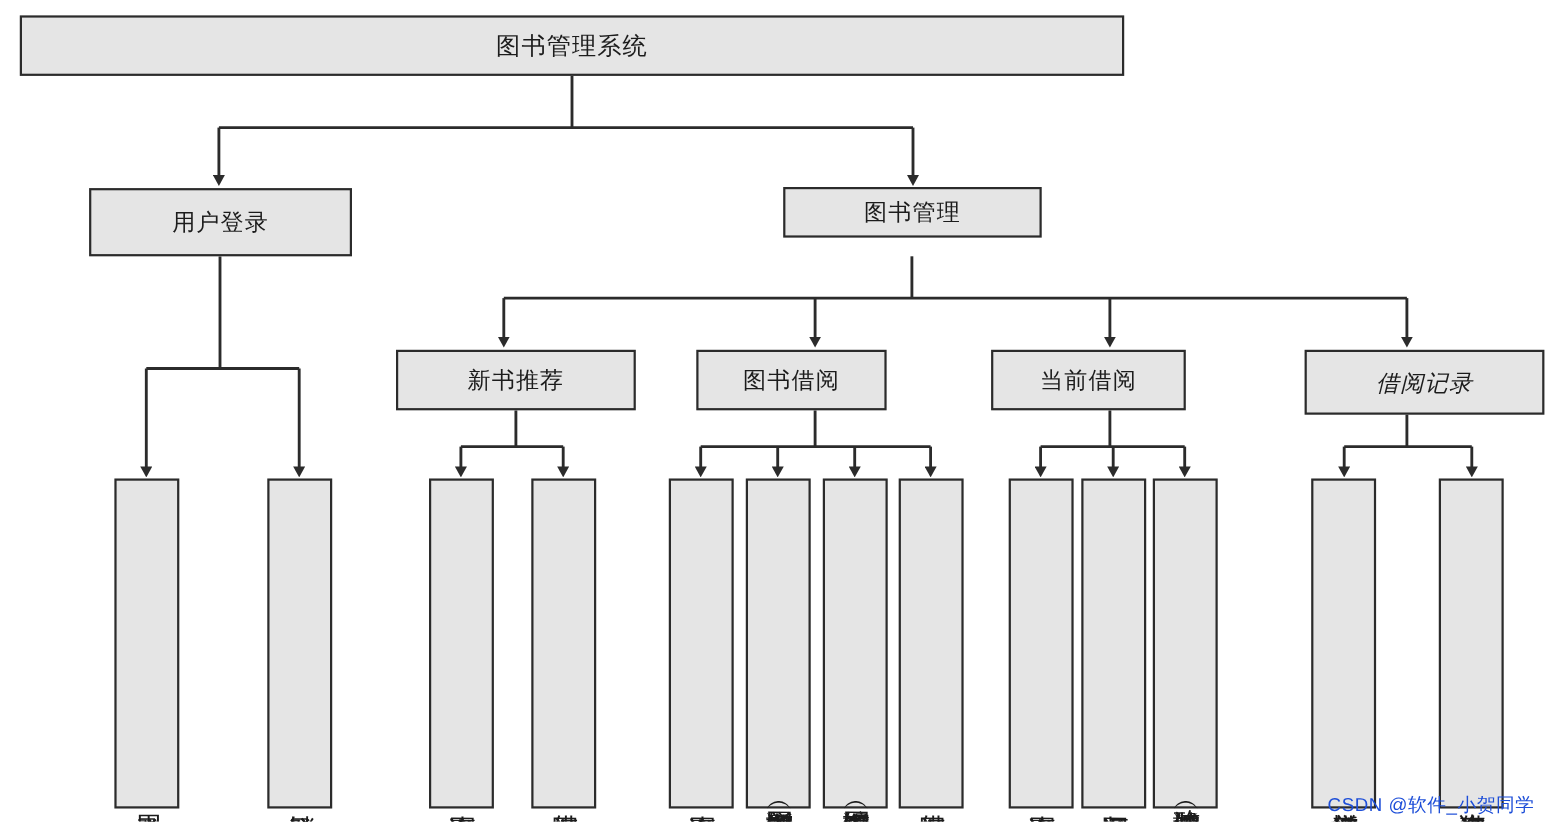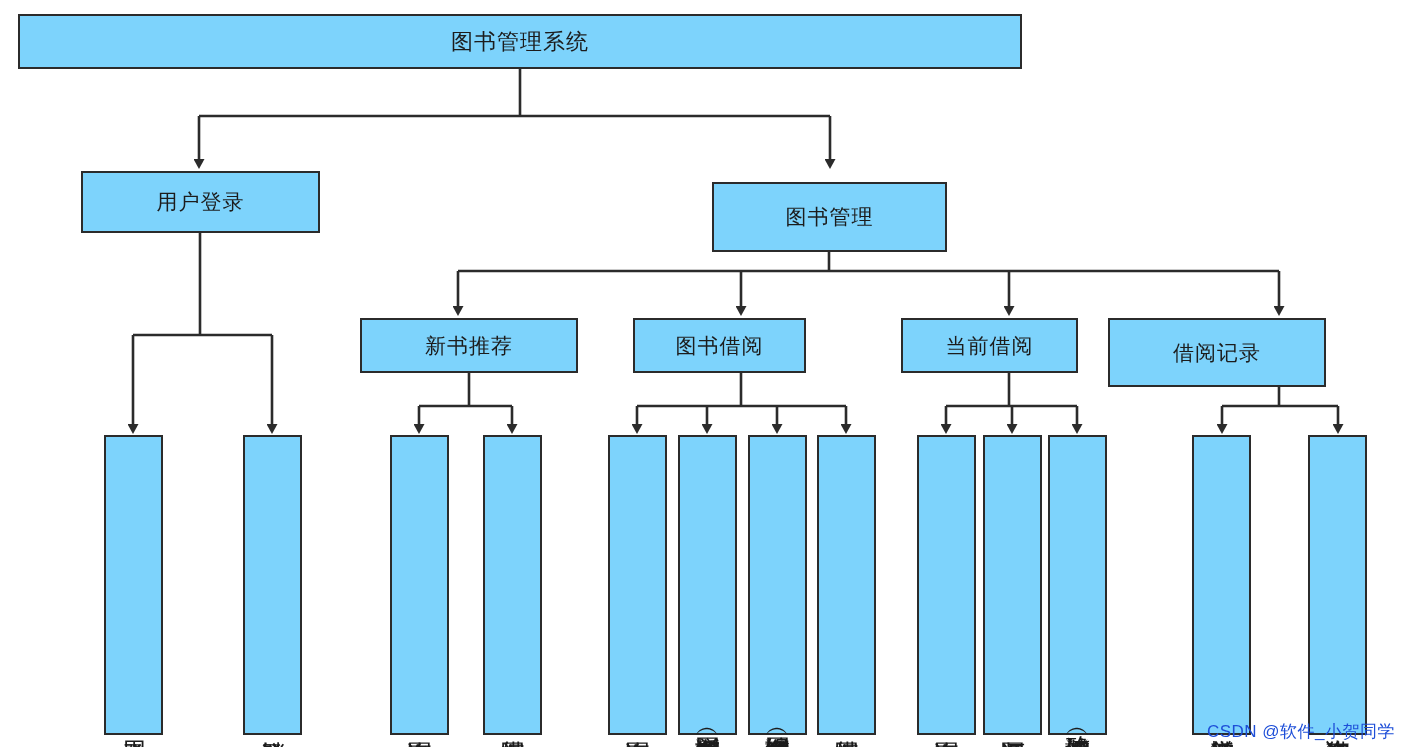--- a/index.html
+++ b/index.html
@@ -3,21 +3,21 @@
 <meta charset="utf-8">
 <title>图书管理系统 功能结构图</title>
 <style>
   html,body{margin:0;padding:0;background:#ffffff;}
   body{width:1405px;height:747px;font-family:"Liberation Sans","DejaVu Sans",sans-serif;}
   #diagram-root{position:relative;width:1405px;height:747px;overflow:hidden;background:#fff;}
   #wires{position:absolute;left:0;top:0;width:1405px;height:747px;}
   .node{
     position:absolute;
     box-sizing:border-box;
-    background:#7dd3fc;
+    background:#e5e5e5;
     border:2px solid #2b2b2b;
     display:flex;
     align-items:center;
     justify-content:center;
     color:#1c1c1c;
   }
   .node.h-node{font-size:21px;letter-spacing:1px;}
   .node.root-node{font-size:22px;letter-spacing:1px;}
   .node.v-node{
     align-items:flex-end;
@@ -100,34 +100,34 @@
     </g>
   </svg>
 
   <div class="node root-node" style="left:18px;top:14px;width:1004px;height:55px;">
     <span>图书管理系统</span>
   </div>
 
   <div class="node h-node" style="left:81px;top:171px;width:239px;height:62px;">
     <span>用户登录</span>
   </div>
-  <div class="node h-node" style="left:712px;top:182px;width:235px;height:70px;">
+  <div class="node h-node" style="left:712px;top:170px;width:235px;height:46px;">
     <span>图书管理</span>
   </div>
 
   <div class="node h-node" style="left:360px;top:318px;width:218px;height:55px;">
     <span>新书推荐</span>
   </div>
   <div class="node h-node" style="left:633px;top:318px;width:173px;height:55px;">
     <span>图书借阅</span>
   </div>
   <div class="node h-node" style="left:901px;top:318px;width:177px;height:55px;">
     <span>当前借阅</span>
   </div>
-  <div class="node h-node" style="left:1108px;top:318px;width:218px;height:69px;">
+  <div class="node h-node" style="left:1186px;top:318px;width:218px;height:59px;font-style:italic;">
     <span>借阅记录</span>
   </div>
 
   <div class="node v-node" style="left:104px;top:435px;width:59px;height:300px;">
     <span class="vtext">用户登录</span>
   </div>
   <div class="node v-node" style="left:243px;top:435px;width:59px;height:300px;">
     <span class="vtext">注销登录</span>
   </div>
 

